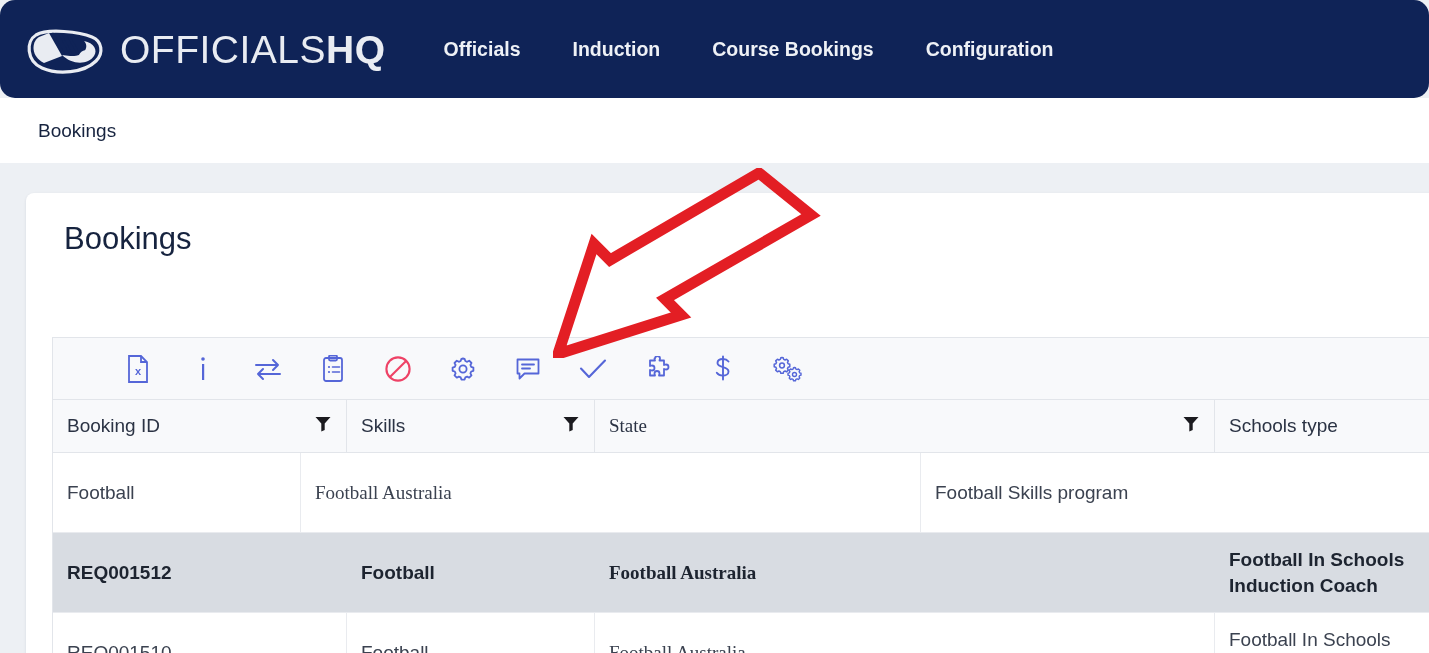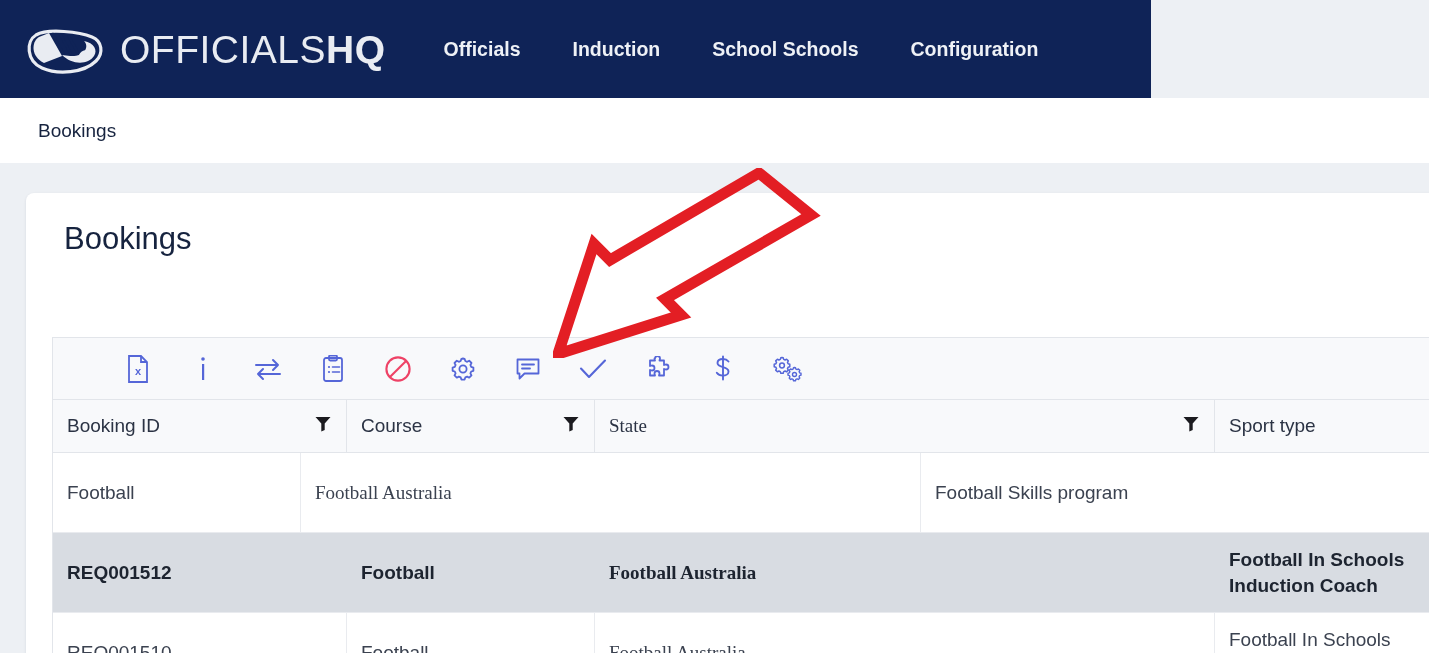--- a/index.html
+++ b/index.html
@@ -6,23 +6,23 @@
   html, body {
     width: 1429px; height: 653px;
     overflow: hidden;
     background: #edf0f4;
     font-family: "Liberation Sans", sans-serif;
   }
 
   
   .topbar {
     position: absolute; top: 0; left: 0;
-    width: 1151px; height: 98px;
+    width: 1429px; height: 98px;
     background: #0f2357;
-    display: flex; align-items: center;
+    display: flex; align-items: center; border-radius: 15px;
   }
   .brand { display: flex; align-items: center; margin-left: 22px; }
   .logo-mark { width: 84px; height: 56px; flex: 0 0 auto; }
   .brand-text {
     margin-left: 14px;
     font-size: 39px;
     letter-spacing: 0.5px;
     color: #e9ecf2;
     line-height: 1;
     white-space: nowrap;
@@ -162,21 +162,21 @@
       </svg>
     </span>
     <span class="brand-text">
       <span class="light">OFFICIALS</span><span class="bold">HQ</span>
     </span>
   </div>
 
   <nav class="mainnav">
     <span class="navitem">Officials</span>
     <span class="navitem">Induction</span>
-    <span class="navitem">School Schools</span>
+    <span class="navitem">Course Bookings</span>
     <span class="navitem">Configuration</span>
   </nav>
 </div>
 
 <div class="crumbbar">
   <span class="crumb">Bookings</span>
 </div>
 
 <div class="stage">
   <div class="card">
@@ -264,37 +264,37 @@
       <div class="row head">
         <div class="cell c1">
           <span>Booking ID</span>
           <span class="filter-icon">
             <svg width="18" height="18" viewBox="0 0 18 18">
                 <path d="M1.5 2h15l-5.8 6.6v6.3l-3.4 1.6V8.6z" fill="#1b1b1f"></path>
               </svg>
           </span>
         </div>
         <div class="cell c2">
-          <span>Course</span>
+          <span>Skills</span>
           <span class="filter-icon">
             <svg width="18" height="18" viewBox="0 0 18 18">
                 <path d="M1.5 2h15l-5.8 6.6v6.3l-3.4 1.6V8.6z" fill="#1b1b1f"></path>
               </svg>
           </span>
         </div>
         <div class="cell c3">
           <span>State</span>
           <span class="filter-icon">
             <svg width="18" height="18" viewBox="0 0 18 18">
                 <path d="M1.5 2h15l-5.8 6.6v6.3l-3.4 1.6V8.6z" fill="#1b1b1f"></path>
               </svg>
           </span>
         </div>
         <div class="cell c4">
-          <span>Sport type</span>
+          <span>Schools type</span>
         </div>
       </div>
 
       <div class="row body">
         <div class="cell c2">Football</div>
         <div class="cell c3">Football Australia</div>
         <div class="cell c4">Football Skills program</div>
       </div>
 
       <div class="row body selected">

